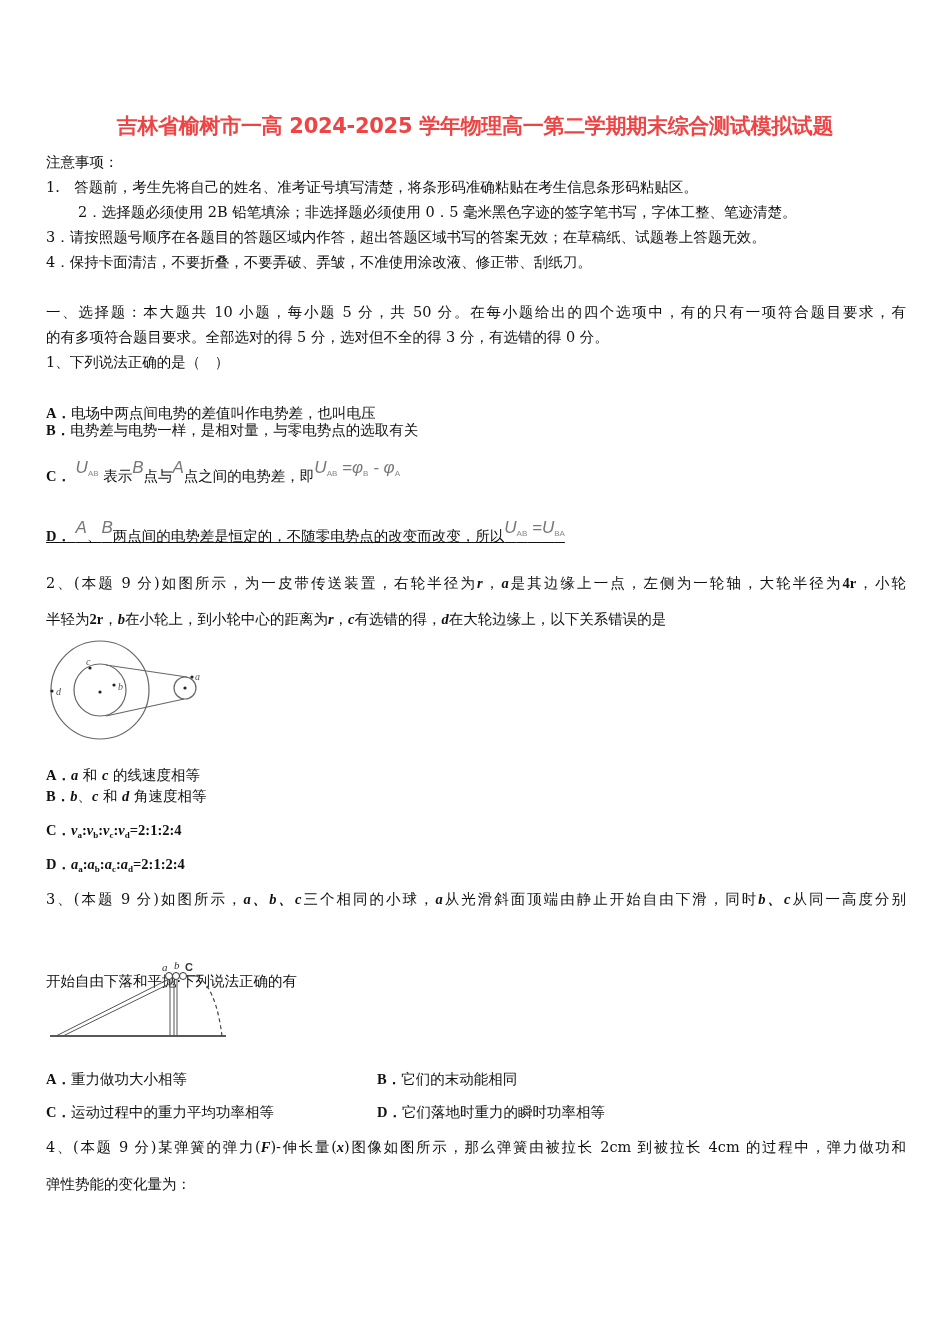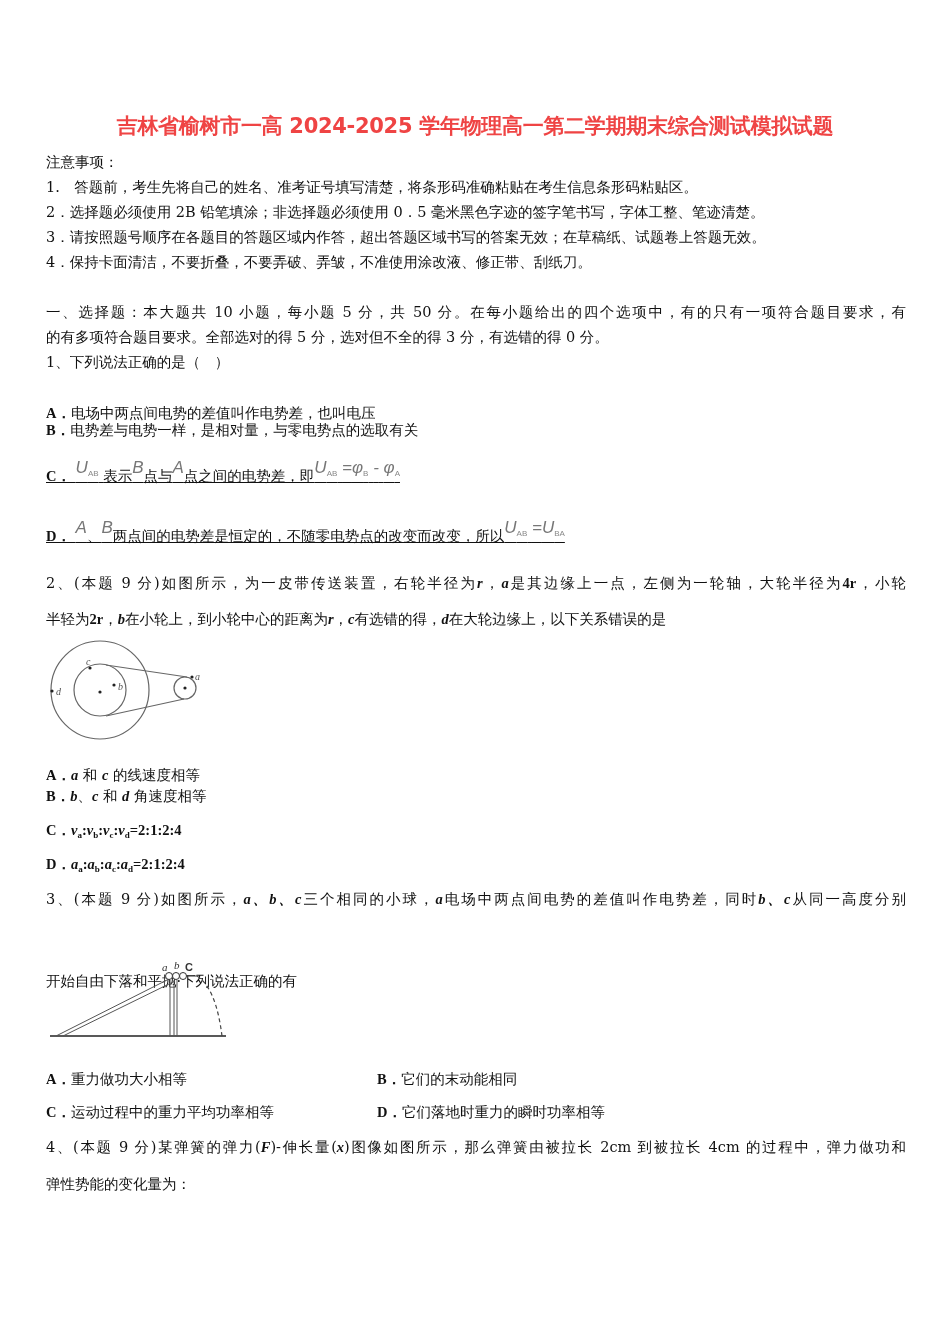--- a/index.html
+++ b/index.html
@@ -19,35 +19,35 @@
   .raise { position: relative; top: -8px; }
   svg { position: absolute; }
 </style>
 </head>
 <body>
 
 <div class="abs title">吉林省榆树市一高 2024-2025 学年物理高一第二学期期末综合测试模拟试题</div>
 
 <div class="abs line" style="top:152px;">注意事项：</div>
 <div class="abs line" style="top:177px;">1.　答题前，考生先将自己的姓名、准考证号填写清楚，将条形码准确粘贴在考生信息条形码粘贴区。</div>
-<div class="abs line" style="top:202px;">2．选择题必须使用 2B 铅笔填涂；非选择题必须使用 0．5 毫米黑色字迹的签字笔书写，字体工整、笔迹清楚。</div>
+<div class="abs line" style="top:202px;margin-left:32px;">2．选择题必须使用 2B 铅笔填涂；非选择题必须使用 0．5 毫米黑色字迹的签字笔书写，字体工整、笔迹清楚。</div>
 <div class="abs line" style="top:227px;">3．请按照题号顺序在各题目的答题区域内作答，超出答题区域书写的答案无效；在草稿纸、试题卷上答题无效。</div>
 <div class="abs line" style="top:252px;">4．保持卡面清洁，不要折叠，不要弄破、弄皱，不准使用涂改液、修正带、刮纸刀。</div>
 
 <div class="abs wide" style="top:302px;">一、选择题：本大题共 10 小题，每小题 5 分，共 50 分。在每小题给出的四个选项中，有的只有一项符合题目要求，有</div>
 <div class="abs line" style="top:327px;">的有多项符合题目要求。全部选对的得 5 分，选对但不全的得 3 分，有选错的得 0 分。</div>
 
 <div class="abs line" style="top:352px;">1、下列说法正确的是（　）</div>
 <div class="abs line" style="top:403px;">
   <span class="opt-letter">A．</span><span>电场中两点间电势的差值叫作电势差，也叫电压</span>
 </div>
 <div class="abs line" style="top:420px;">
   <span class="opt-letter">B．</span><span>电势差与电势一样，是相对量，与零电势点的选取有关</span>
 </div>
-<div class="abs line" style="top:466px;text-decoration:underline;">
+<div class="abs line" style="top:466px;">
   <span class="opt-letter">C．</span>
   <span class="math raise"><span>U</span><sub>AB</sub></span>
   <span>表示</span><span class="math raise">B</span><span>点与</span><span class="math raise">A</span><span>点之间的电势差，即</span><span class="math raise"><span>U</span><sub>AB</sub> <span>=</span><span>φ</span><sub>B</sub> <span>-</span> <span>φ</span><sub>A</sub></span>
 </div>
 <div class="abs line" style="top:526px;text-decoration:underline;">
   <span class="opt-letter">D．</span>
   <span class="math raise">A</span><span>、</span><span class="math raise">B</span><span>两点间的电势差是恒定的，不随零电势点的改变而改变，所以</span><span class="math raise"><span>U</span><sub>AB</sub> <span>=</span><span>U</span><sub>BA</sub></span>
 </div>
 
 <div class="abs wide" style="top:573px;">
@@ -82,21 +82,21 @@
   <span class="opt-letter">B．</span><span class="it">b</span><span>、</span><span class="it">c</span> <span>和</span> <span class="it">d</span> <span>角速度相等</span>
 </div>
 <div class="abs line" style="top:820px; font-family:'Liberation Serif',serif; font-weight:bold;">
   <span class="opt-letter">C．</span><i>v</i><span class="sub">a</span><span>:</span><i>v</i><span class="sub">b</span><span>:</span><i>v</i><span class="sub">c</span><span>:</span><i>v</i><span class="sub">d</span><span>=2:1:2:4</span>
 </div>
 <div class="abs line" style="top:854px; font-family:'Liberation Serif',serif; font-weight:bold;">
   <span class="opt-letter">D．</span><i>a</i><span class="sub">a</span><span>:</span><i>a</i><span class="sub">b</span><span>:</span><i>a</i><span class="sub">c</span><span>:</span><i>a</i><span class="sub">d</span><span>=2:1:2:4</span>
 </div>
 
 <div class="abs wide" style="top:889px;">
-  <span>3、(本题 9 分)如图所示，</span><span class="it">a、b、c</span><span>三个相同的小球，</span><span class="it">a</span><span>电场中两点间电势的差值叫作电势差，同时</span><span class="it">b、c</span><span>从同一高度分别</span>
+  <span>3、(本题 9 分)如图所示，</span><span class="it">a、b、c</span><span>三个相同的小球，</span><span class="it">a</span><span>从光滑斜面顶端由静止开始自由下滑，同时</span><span class="it">b、c</span><span>从同一高度分别</span>
 </div>
 <div class="abs line" style="top:926px;margin-top:45px;">开始自由下落和平抛·下列说法正确的有</div>
 
 <svg style="left:46px; top:958px;" width="190" height="84" viewBox="0 0 190 84">
   <line x1="4" y1="78" x2="180" y2="78" stroke="#222" stroke-width="1.3"></line>
   <line x1="10" y1="78" x2="125" y2="20" stroke="#555" stroke-width="1"></line>
   <line x1="17" y1="78" x2="129" y2="23" stroke="#555" stroke-width="1"></line>
   <line x1="124" y1="22" x2="124" y2="78" stroke="#555" stroke-width="1"></line>
   <line x1="128" y1="22" x2="128" y2="78" stroke="#555" stroke-width="1"></line>
   <line x1="131" y1="22" x2="131" y2="78" stroke="#555" stroke-width="1"></line>

